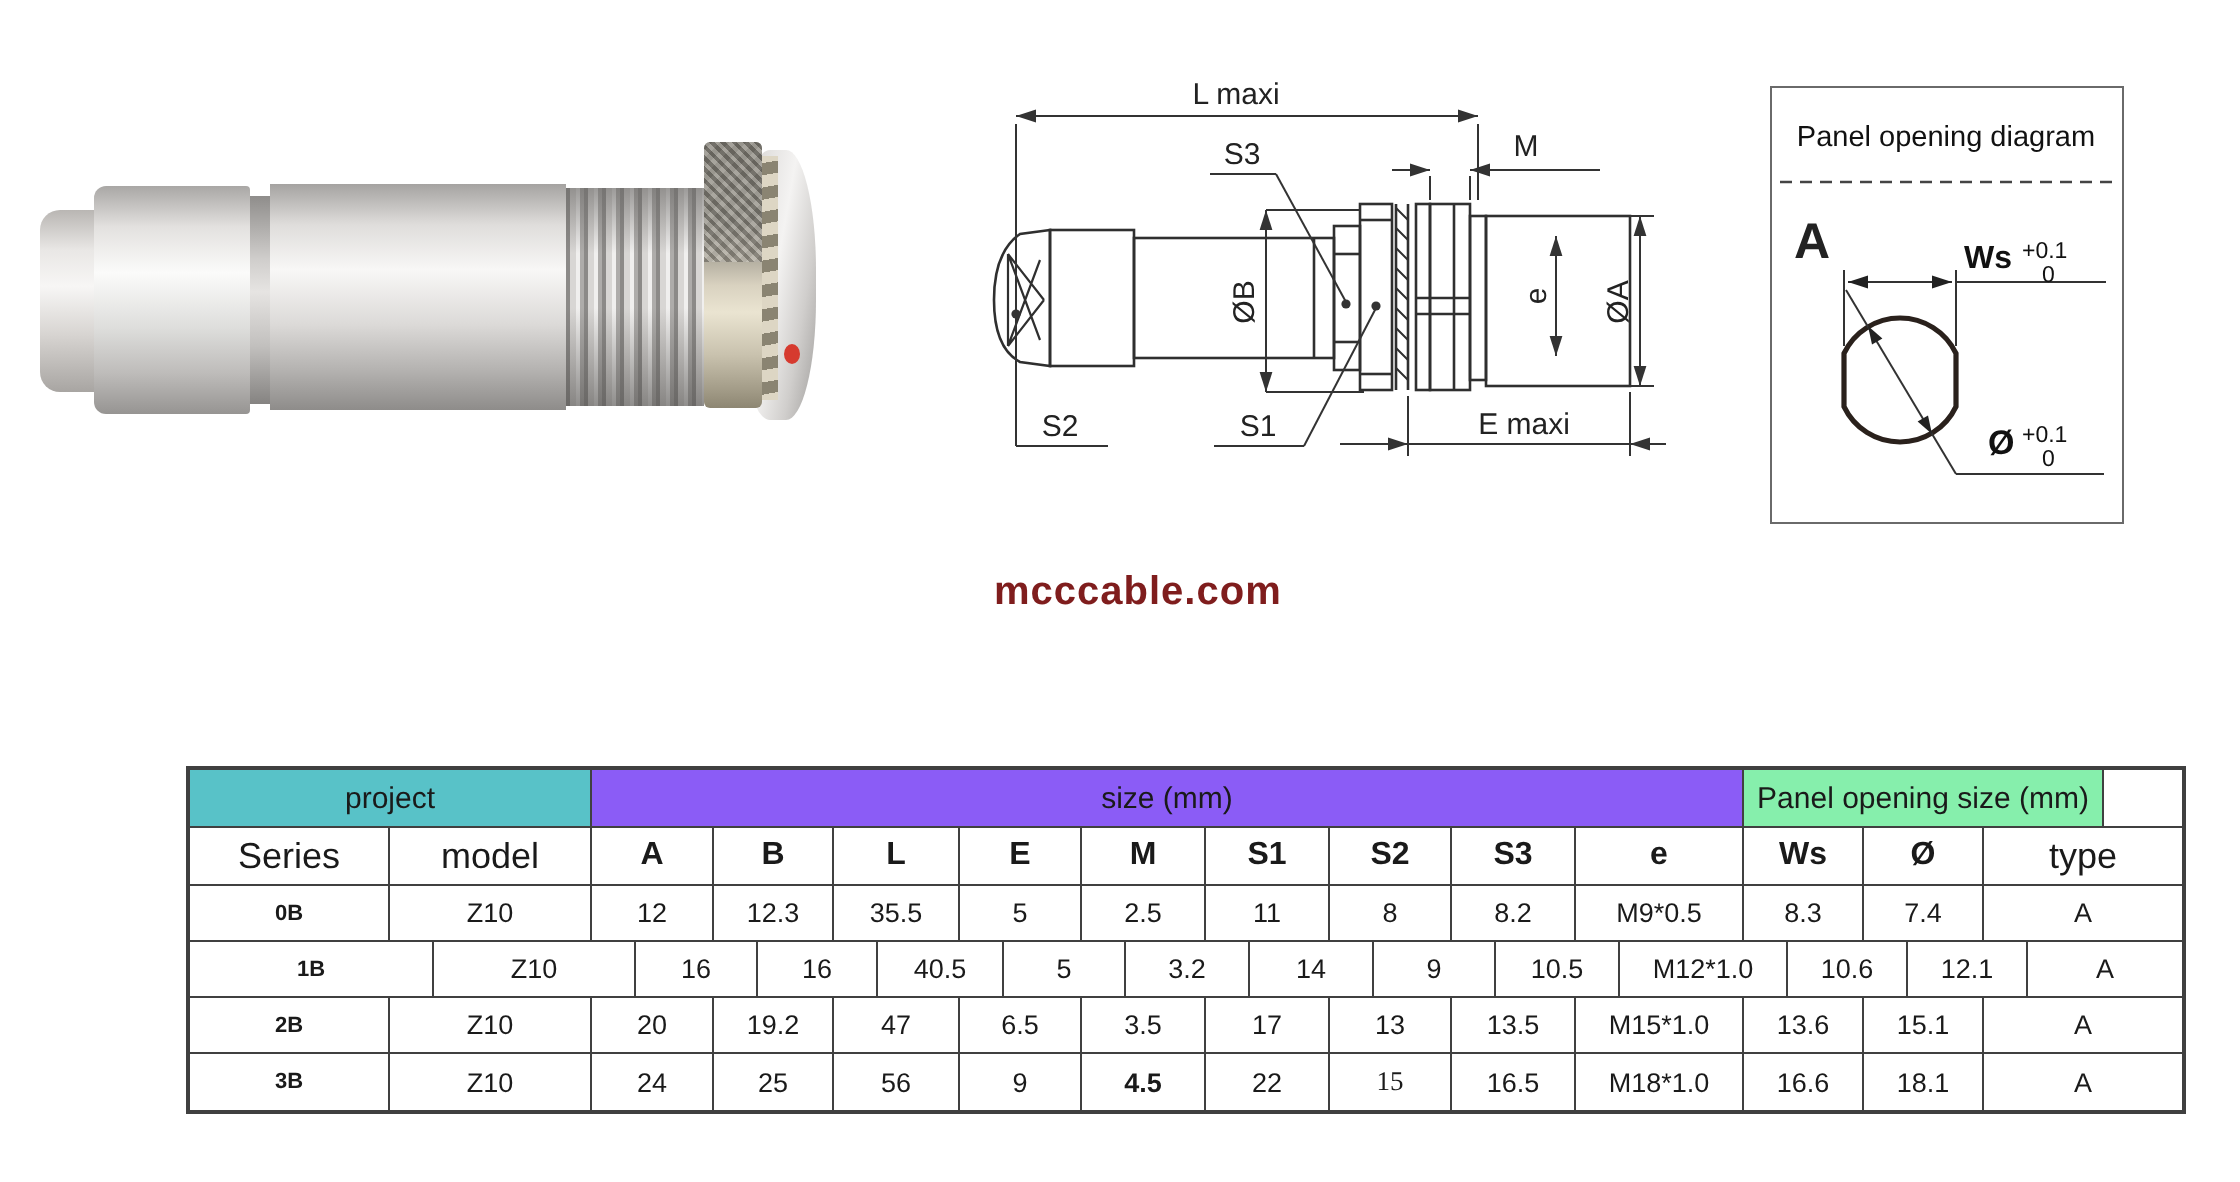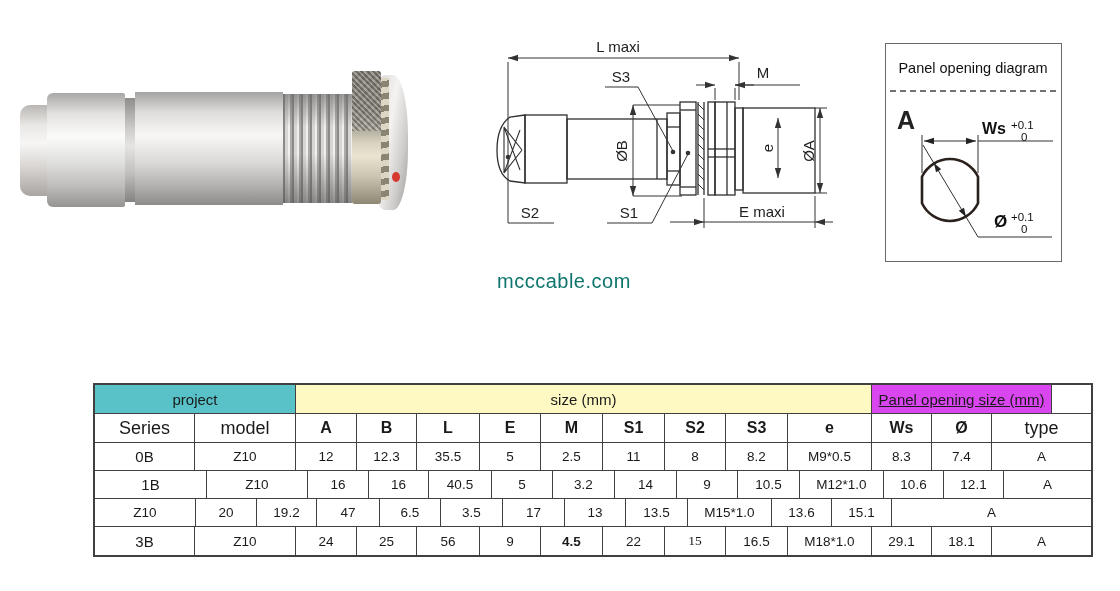--- a/index.html
+++ b/index.html
@@ -33,34 +33,34 @@
                repeating-linear-gradient(-45deg,rgba(60,58,56,.4) 0 3px,rgba(200,198,195,.35) 3px 6px);}
   .p-reddot{left:372px;top:114px;width:8px;height:10px;border-radius:50%;background:#d63a2f;z-index:5;}
 
   
   .drawing{position:absolute;left:470px;top:30px;}
   .panelbox{position:absolute;left:885px;top:43px;}
   svg text{font-family:"Liberation Sans",sans-serif;}
   .dimtxt{font-size:15px;fill:#222;}
 
   
-  .watermark{position:absolute;left:497px;top:270px;font-size:20px;color:#0f766e;letter-spacing:.5px;}
+  .watermark{position:absolute;left:497px;top:285px;font-size:20px;color:#7f1d1d;letter-spacing:.5px;font-weight:bold;}
 
   
   .tbl{position:absolute;left:93px;top:383px;width:1000px;border:2px solid #404040;box-sizing:border-box;background:#fff;}
   .trow{display:flex;border-bottom:1px solid #404040;height:28px;box-sizing:border-box;}
   .trow:last-child{border-bottom:none;}
   .trow.hrow{height:29px;justify-content:space-between;}
   .tcell{box-sizing:border-box;border-right:1px solid #404040;display:flex;align-items:center;justify-content:center;
     font-size:13.5px;flex:0 0 auto;overflow:hidden;white-space:nowrap;}
   .tcell.last{border-right:none;flex:1 1 auto;}
   .teal{font-size:15px;}
   .colh{font-weight:bold;font-size:16px;}
   .colh-sm{font-size:18px;}
-  .series{font-weight:normal;font-size:15px;}
+  .series{font-weight:bold;font-size:11px;}
 </style>
 </head>
 <body>
 
 <div class="photo">
   <div class="p-flange"></div>
   <div class="p-washer"></div>
   <div class="p-endcap"></div>
   <div class="p-cap"></div>
   <div class="p-groove"></div>
@@ -190,22 +190,22 @@
   <text x="109" y="184" font-size="17" font-weight="bold" fill="#111">Ø</text>
   <text x="126" y="178" font-size="11.5" fill="#111">+0.1</text>
   <text x="136" y="190" font-size="11.5" fill="#111">0</text>
 </svg>
 
 <div class="watermark">mcccable.com</div>
 
 <div class="tbl" id="spec-table">
   <div class="trow hrow">
     <div class="tcell teal" style="width: 201px; background: rgb(88, 194, 200);">project</div>
-    <div class="tcell teal" style="width: 576px; background: #fef9c3;">size (mm)</div>
-    <div class="tcell teal" style="width: 180px; background: #d946ef; text-decoration: underline;">Panel opening size (mm)</div>
+    <div class="tcell teal" style="width: 576px; background: #8b5cf6;">size (mm)</div>
+    <div class="tcell teal" style="width: 180px; background: #86efac;">Panel opening size (mm)</div>
     <div class="tcell last" style="width:43px"></div>
   </div>
   <div class="trow hrow">
     <div class="tcell colh-sm" style="width:100px">Series</div>
     <div class="tcell colh-sm" style="width:101px">model</div>
     <div class="tcell colh" style="width:61px">A</div>
     <div class="tcell colh" style="width:60px">B</div>
     <div class="tcell colh" style="width:63px">L</div>
     <div class="tcell colh" style="width:61px">E</div>
     <div class="tcell colh" style="width:62px">M</div>
@@ -228,36 +228,37 @@
       <div class="tcell" style="width: 62px;">2.5</div>
       <div class="tcell" style="width: 62px;">11</div>
       <div class="tcell" style="width: 61px;">8</div>
       <div class="tcell" style="width: 62px;">8.2</div>
       <div class="tcell" style="width: 84px;">M9*0.5</div>
       <div class="tcell" style="width: 60px;">8.3</div>
       <div class="tcell" style="width: 60px;">7.4</div>
       <div class="tcell last" style="width: 103px;">A</div>
     </div>
     <div class="trow">
-      <div class="tcell series" style="width: 112px;">1B</div>
+      <div class="tcell series" style="width: 122px;">1B</div>
       <div class="tcell" style="width: 101px;">Z10</div>
       <div class="tcell" style="width: 61px;">16</div>
       <div class="tcell" style="width: 60px;">16</div>
       <div class="tcell" style="width: 63px;">40.5</div>
       <div class="tcell" style="width: 61px;">5</div>
       <div class="tcell" style="width: 62px;">3.2</div>
       <div class="tcell" style="width: 62px;">14</div>
       <div class="tcell" style="width: 61px;">9</div>
       <div class="tcell" style="width: 62px;">10.5</div>
       <div class="tcell" style="width: 84px;">M12*1.0</div>
       <div class="tcell" style="width: 60px;">10.6</div>
       <div class="tcell" style="width: 60px;">12.1</div>
       <div class="tcell last" style="width: 103px;">A</div>
     </div>
     <div class="trow">
+      <div class="tcell series" style="width: 100px;">2B</div>
       <div class="tcell" style="width: 101px;">Z10</div>
       <div class="tcell" style="width: 61px;">20</div>
       <div class="tcell" style="width: 60px;">19.2</div>
       <div class="tcell" style="width: 63px;">47</div>
       <div class="tcell" style="width: 61px;">6.5</div>
       <div class="tcell" style="width: 62px;">3.5</div>
       <div class="tcell" style="width: 62px;">17</div>
       <div class="tcell" style="width: 61px;">13</div>
       <div class="tcell" style="width: 62px;">13.5</div>
       <div class="tcell" style="width: 84px;">M15*1.0</div>
@@ -270,17 +271,17 @@
       <div class="tcell" style="width: 101px;">Z10</div>
       <div class="tcell" style="width: 61px;">24</div>
       <div class="tcell" style="width: 60px;">25</div>
       <div class="tcell" style="width: 63px;">56</div>
       <div class="tcell" style="width: 61px;">9</div>
       <div class="tcell" style="width: 62px; font-weight: bold;">4.5</div>
       <div class="tcell" style="width: 62px;">22</div>
       <div class="tcell" style="width: 61px; font-family: Liberation Serif, serif;">15</div>
       <div class="tcell" style="width: 62px;">16.5</div>
       <div class="tcell" style="width: 84px;">M18*1.0</div>
-      <div class="tcell" style="width: 60px;">29.1</div>
+      <div class="tcell" style="width: 60px;">16.6</div>
       <div class="tcell" style="width: 60px;">18.1</div>
       <div class="tcell last" style="width: 103px;">A</div>
     </div>
   </div>
 
 </body></html>

